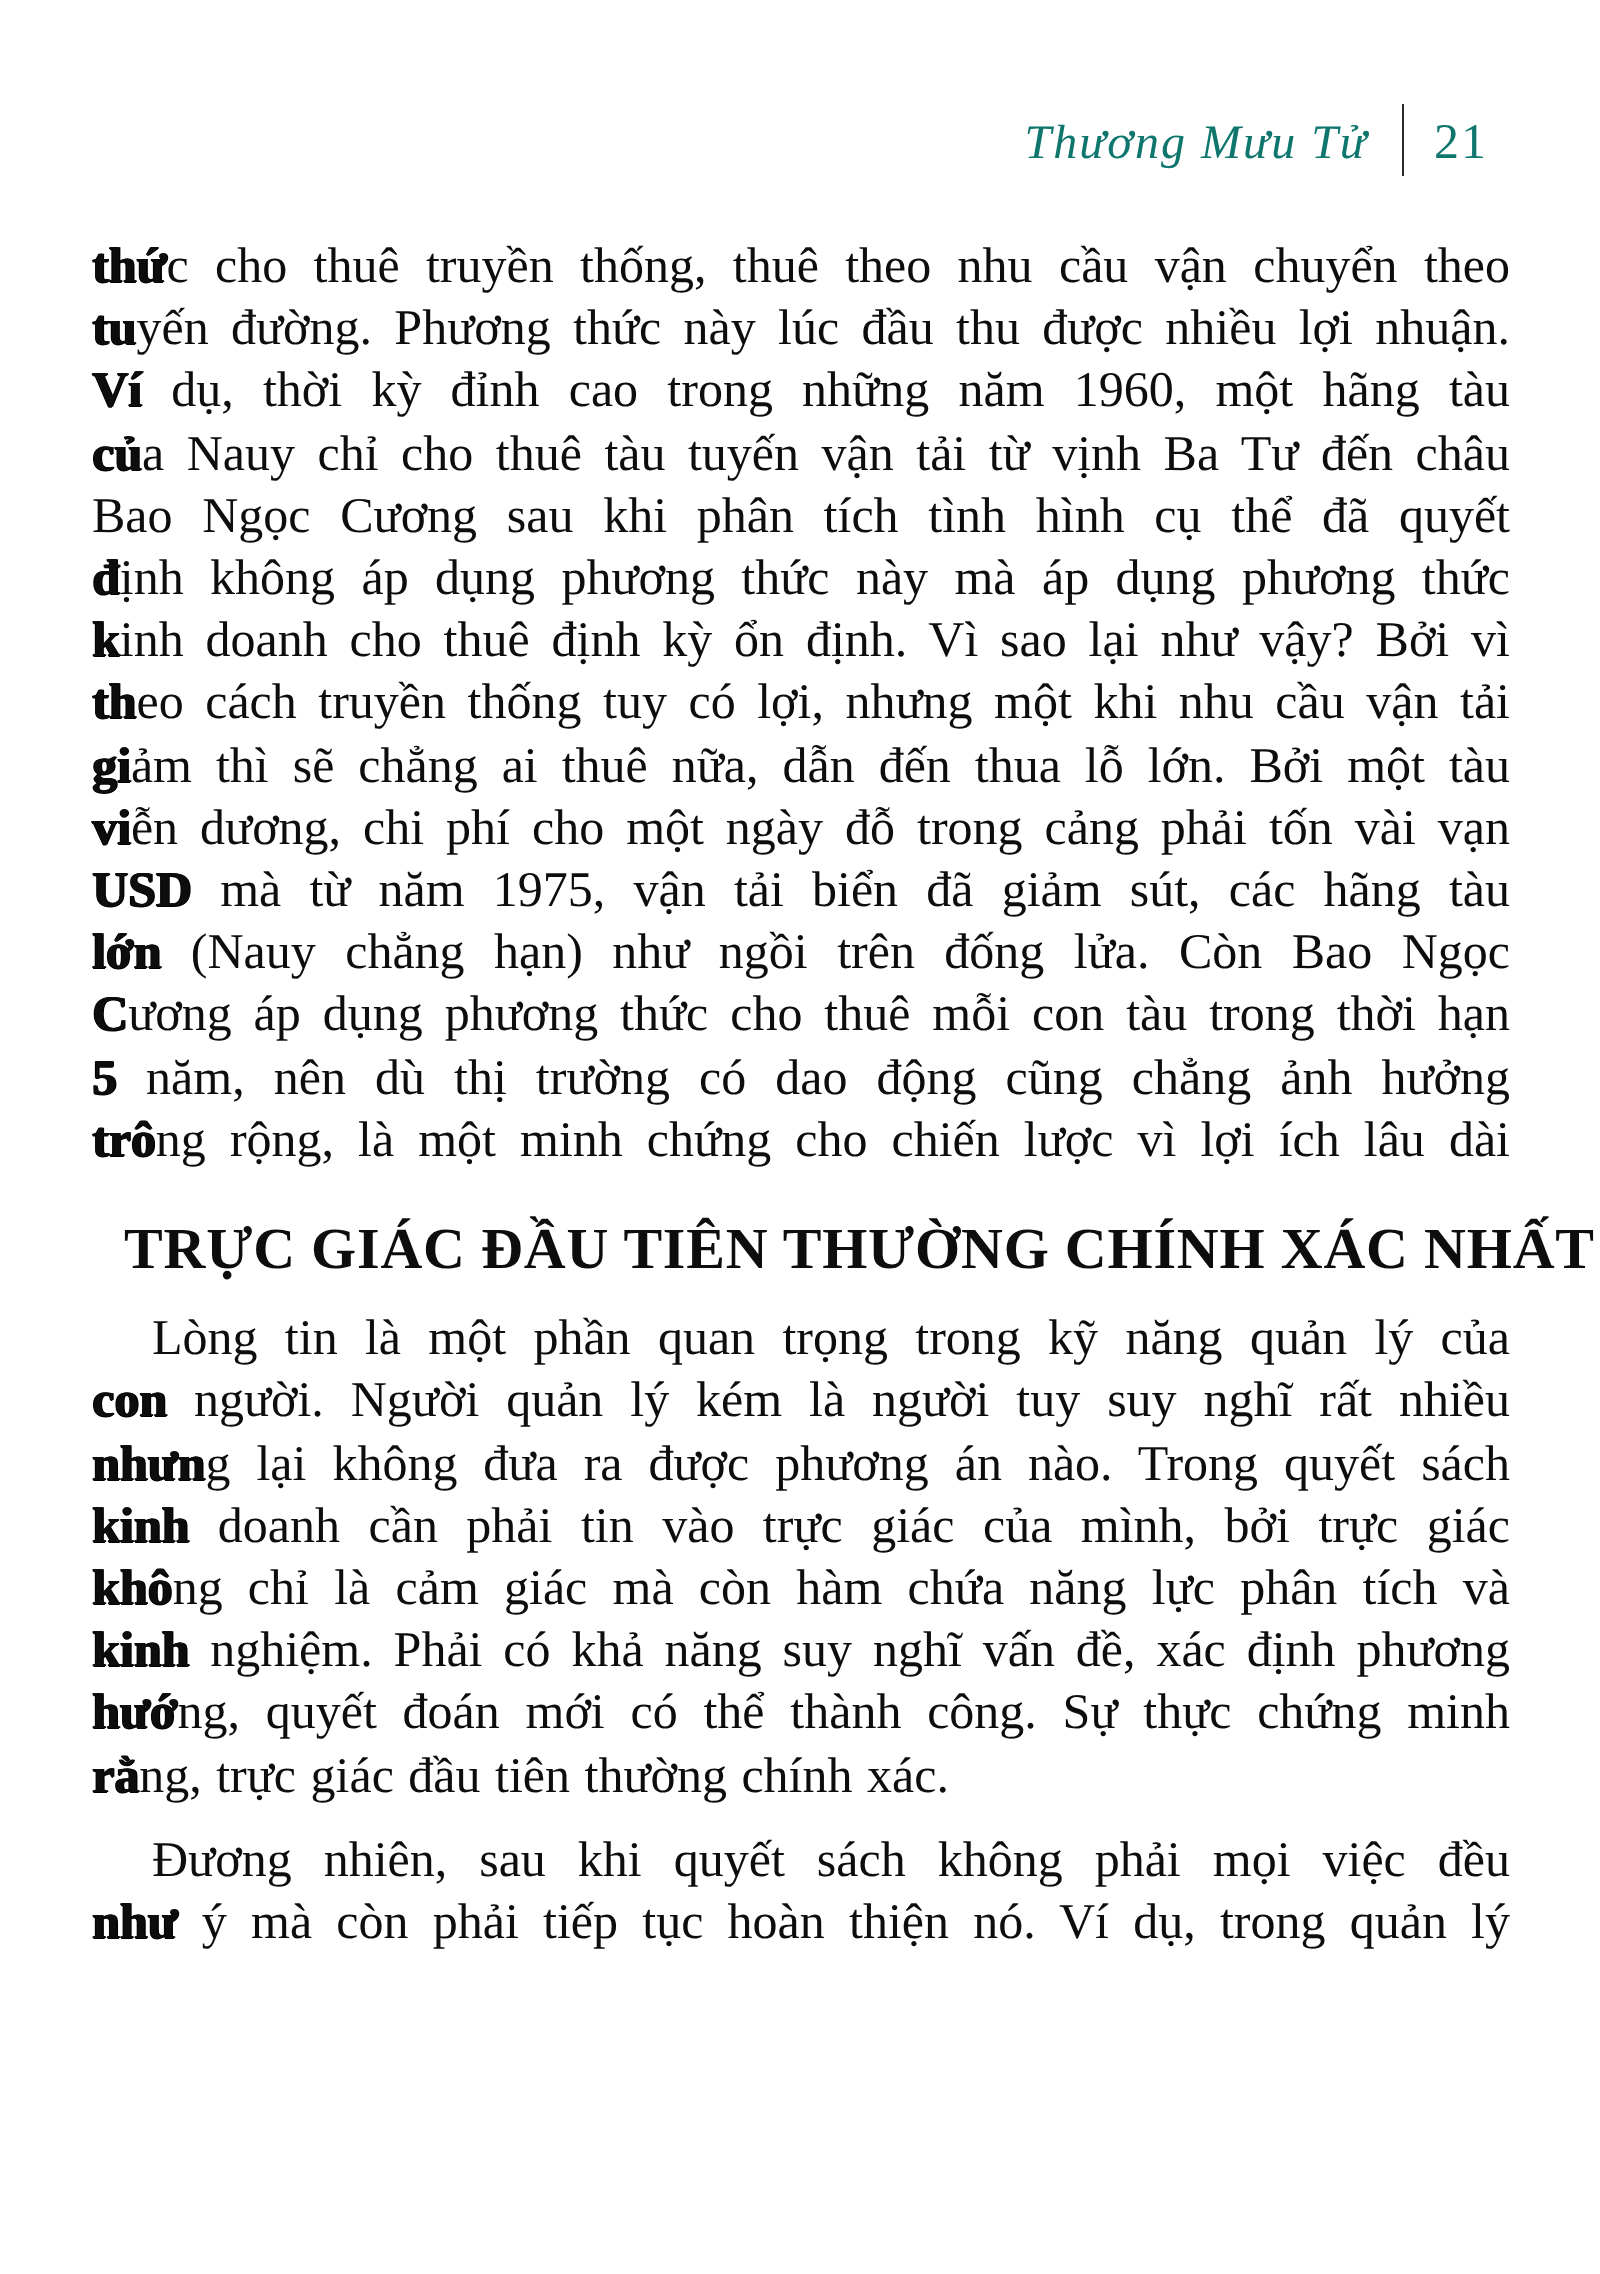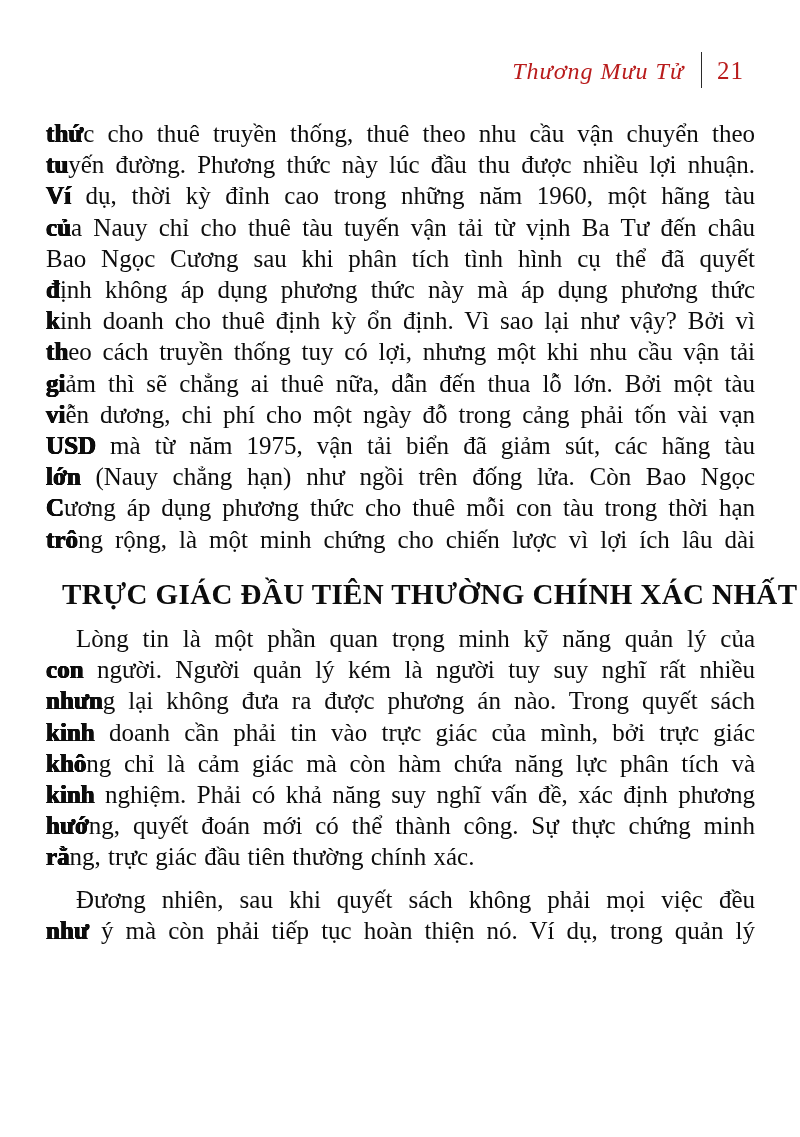--- a/index.html
+++ b/index.html
@@ -13,21 +13,21 @@
     position: relative;
     font-family: "Liberation Serif", serif;
     color: #0d0d0d;
     overflow: hidden;
   }
   .page-header {
     margin: 52px 56px 0 0;
     text-align: right;
     white-space: nowrap;
     font-size: 24px;
-    color: #b91c1c;
+    color: #0f766e;
     padding-left: 42px;
   }
   .running-title {
     font-style: italic;
     letter-spacing: 1px;
   }
   .header-divider {
     display: inline-block;
     width: 1px;
     height: 36px;
@@ -87,25 +87,26 @@
       <div class="line"><span class="smear">củ</span>a Nauy chỉ cho thuê tàu tuyến vận tải từ vịnh Ba Tư đến châu</div>
       <div class="line">Bao Ngọc Cương sau khi phân tích tình hình cụ thể đã quyết</div>
       <div class="line"><span class="smear">đ</span>ịnh không áp dụng phương thức này mà áp dụng phương thức</div>
       <div class="line"><span class="smear">k</span>inh doanh cho thuê định kỳ ổn định. Vì sao lại như vậy? Bởi vì</div>
       <div class="line"><span class="smear">th</span>eo cách truyền thống tuy có lợi, nhưng một khi nhu cầu vận tải</div>
       <div class="line"><span class="smear">gi</span>ảm thì sẽ chẳng ai thuê nữa, dẫn đến thua lỗ lớn. Bởi một tàu</div>
       <div class="line"><span class="smear">vi</span>ễn dương, chi phí cho một ngày đỗ trong cảng phải tốn vài vạn</div>
       <div class="line"><span class="smear">USD</span> mà từ năm 1975, vận tải biển đã giảm sút, các hãng tàu</div>
       <div class="line"><span class="smear">lớn</span> (Nauy chẳng hạn) như ngồi trên đống lửa. Còn Bao Ngọc</div>
       <div class="line"><span class="smear">C</span>ương áp dụng phương thức cho thuê mỗi con tàu trong thời hạn</div>
+      <div class="line"><span class="smear">5</span> năm, nên dù thị trường có dao động cũng chẳng ảnh hưởng</div>
       <div class="line"><span class="smear">trô</span>ng rộng, là một minh chứng cho chiến lược vì lợi ích lâu dài</div>
     </div>
     <div class="section-heading">TRỰC GIÁC ĐẦU TIÊN THƯỜNG CHÍNH XÁC NHẤT</div>
     <div class="para">
-      <div class="line indent">Lòng tin là một phần quan trọng minh kỹ năng quản lý của</div>
+      <div class="line indent">Lòng tin là một phần quan trọng trong kỹ năng quản lý của</div>
       <div class="line"><span class="smear">con</span> người. Người quản lý kém là người tuy suy nghĩ rất nhiều</div>
       <div class="line"><span class="smear">nhưn</span>g lại không đưa ra được phương án nào. Trong quyết sách</div>
       <div class="line"><span class="smear">kinh</span> doanh cần phải tin vào trực giác của mình, bởi trực giác</div>
       <div class="line"><span class="smear">khô</span>ng chỉ là cảm giác mà còn hàm chứa năng lực phân tích và</div>
       <div class="line"><span class="smear">kinh</span> nghiệm. Phải có khả năng suy nghĩ vấn đề, xác định phương</div>
       <div class="line"><span class="smear">hướ</span>ng, quyết đoán mới có thể thành công. Sự thực chứng minh</div>
       <div class="line last"><span class="smear">rằ</span>ng, trực giác đầu tiên thường chính xác.</div>
     </div>
     <div class="para">
       <div class="line indent">Đương nhiên, sau khi quyết sách không phải mọi việc đều</div>

